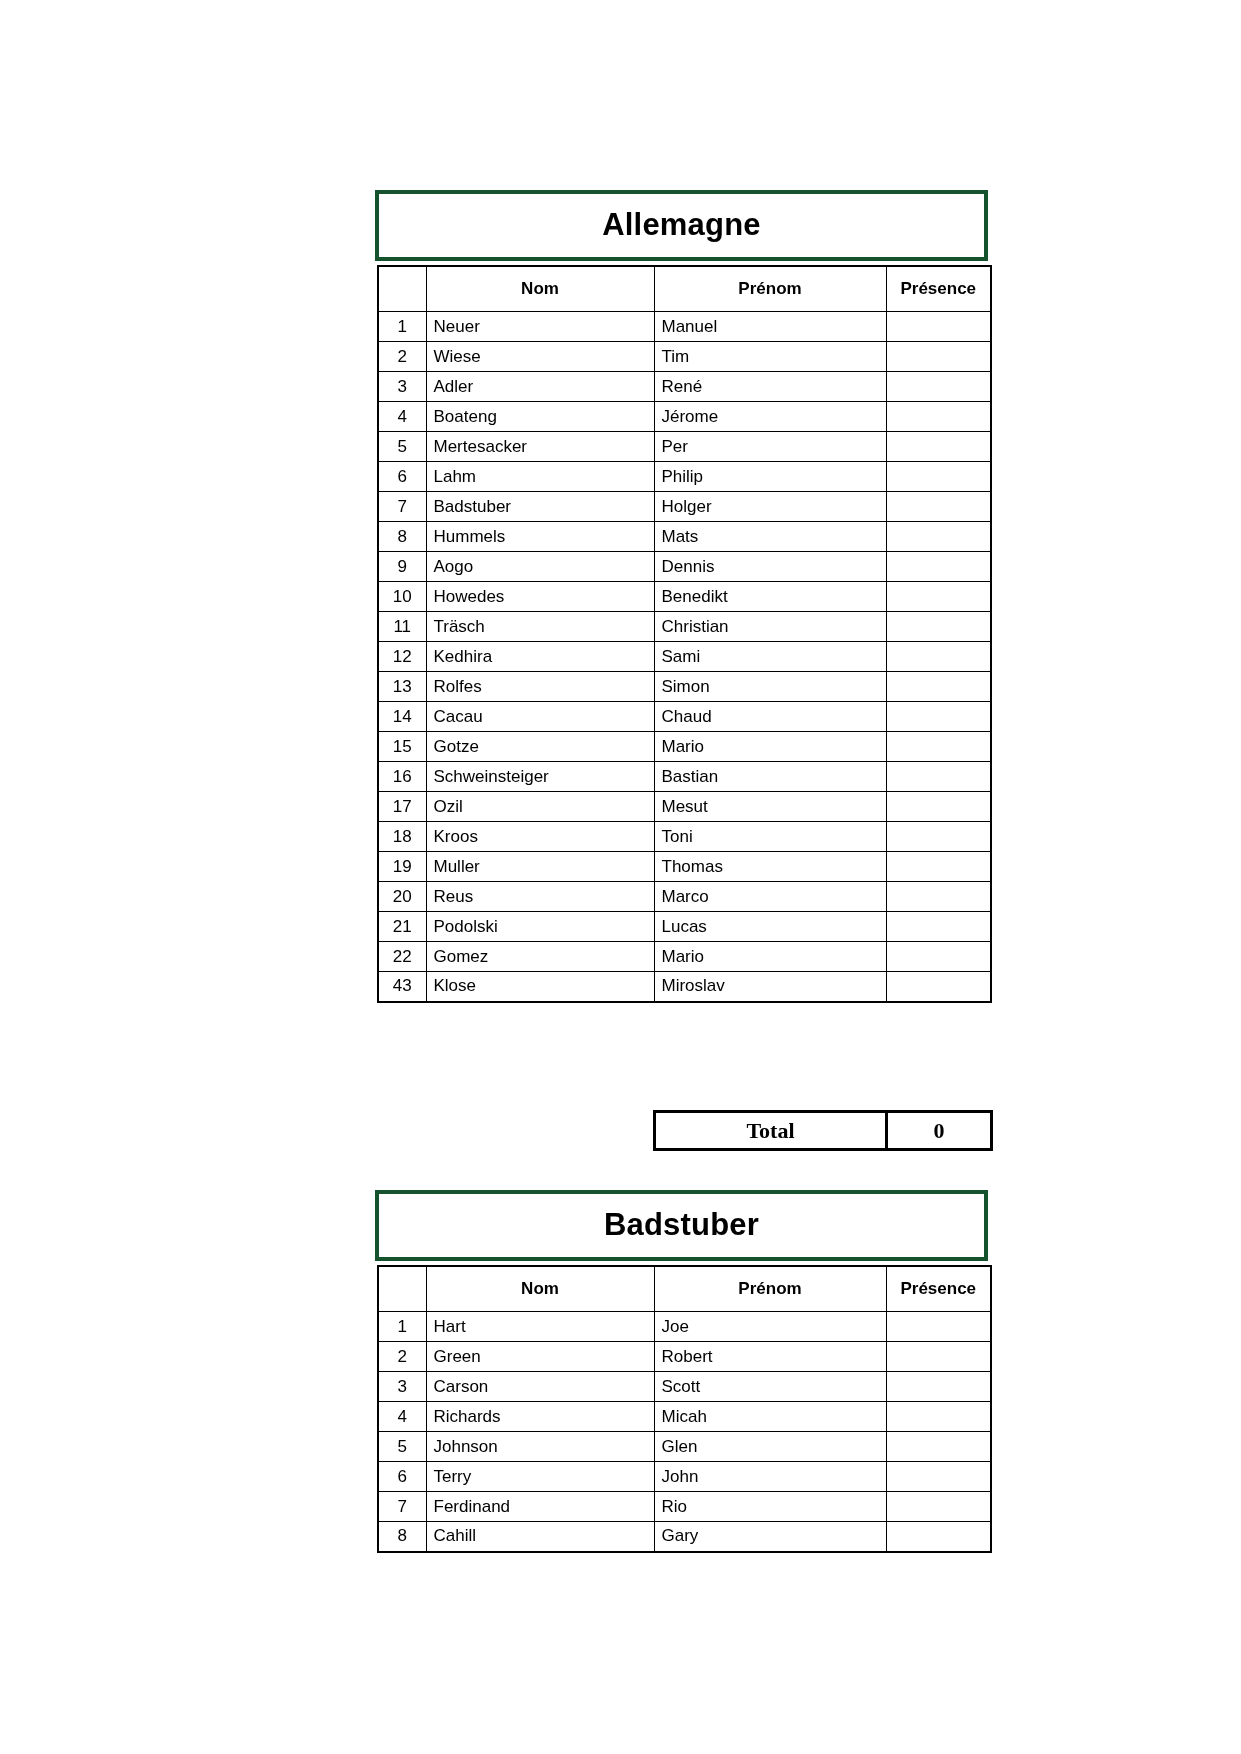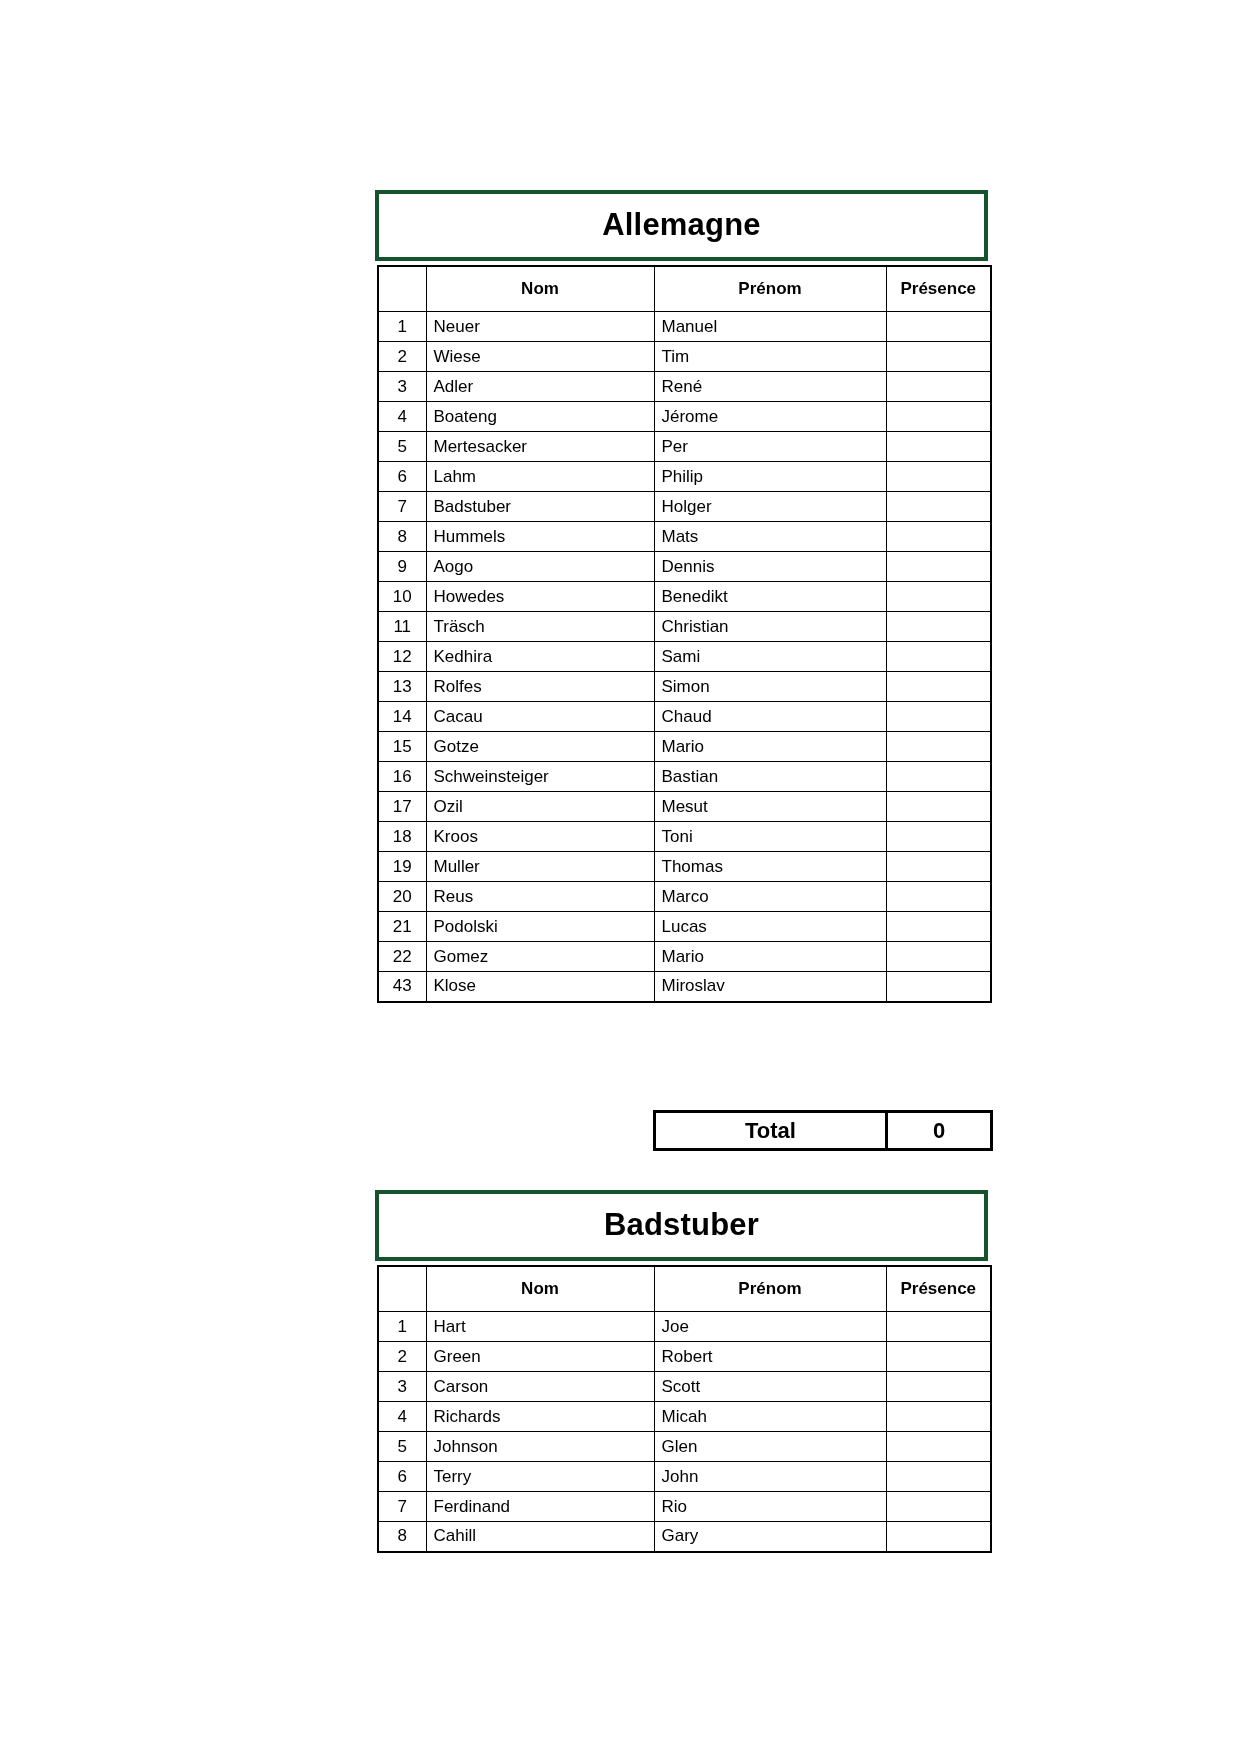--- a/index.html
+++ b/index.html
@@ -82,20 +82,21 @@
   .roster tr td:last-child,
   .roster tr th:last-child { border-right: 2px solid #000; }
   .roster thead th { border-top: 2px solid #000; }
 
   
   .total-table {
     position: absolute;
     border-collapse: collapse;
     table-layout: fixed;
     background: #1d4ed8;
+    font-family: Liberation Serif, serif;
   }
   .total-table td {
     border: 3px solid #000;
     height: 38px;
     font-size: 22px;
     font-weight: bold;
     text-align: center;
     vertical-align: middle;
     background: #fff;
     box-sizing: border-box;

